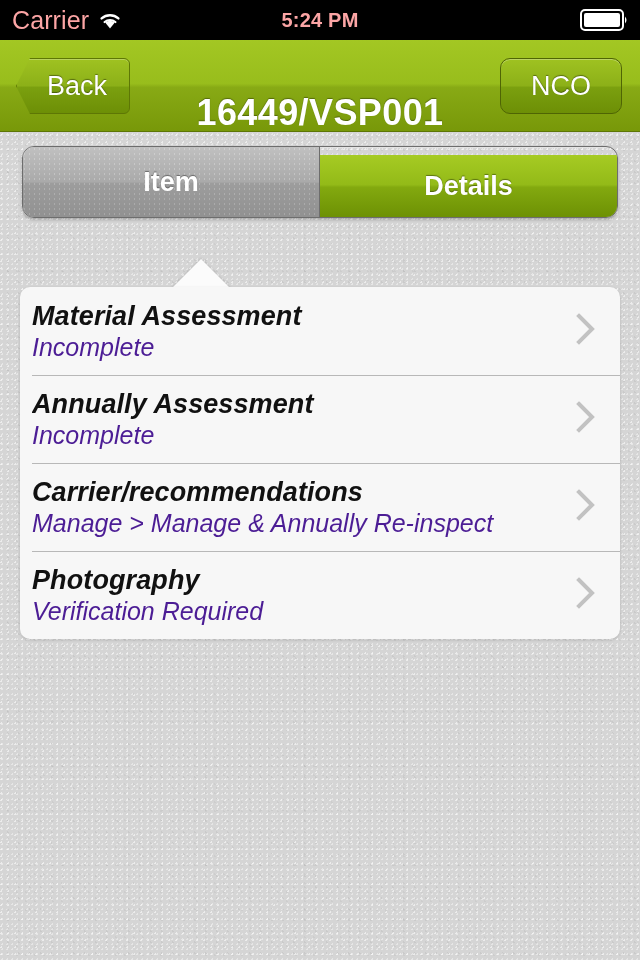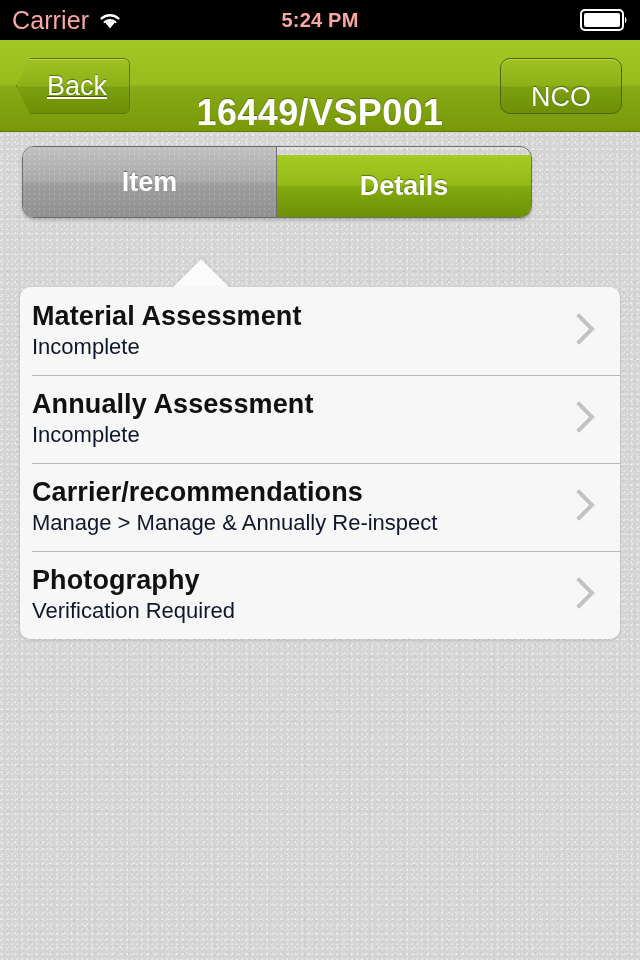--- a/index.html
+++ b/index.html
@@ -66,38 +66,37 @@
     position:absolute; left:16px; top:18px;
     height:56px; padding:0 22px 0 30px;
     display:flex; align-items:center;
     color:#fff; font-size:27px;
     text-shadow:0 -1px 1px rgba(0,0,0,.4);
     background:linear-gradient(to bottom,#9fc221 0%,#8cb018 50%,#7ba00f 52%,#6d8f06 100%);
     border:1px solid #5e7705;
     border-radius:6px;
     box-shadow:inset 0 1px 0 rgba(255,255,255,.28);
     clip-path:polygon(14px 0, 100% 0, 100% 100%, 14px 100%, 0 50%);
-    text-decoration:underline;
   }
   #nco-button {
     position:absolute; right:18px; top:18px;
     height:56px; padding:0 30px;
-    display:flex; align-items:flex-end;
+    display:flex; align-items:center;
     color:#fff; font-size:27px;
     text-shadow:0 -1px 1px rgba(0,0,0,.4);
     background:linear-gradient(to bottom,#9fc221 0%,#8cb018 50%,#7ba00f 52%,#6d8f06 100%);
     border:1px solid #4f6504;
     border-radius:10px;
     box-shadow:inset 0 1px 0 rgba(255,255,255,.3);
   }
 
   
   #segmented {
     position:absolute; left:22px; top:146px;
-    width:510px; height:72px;
+    width:596px; height:72px;
     display:flex;
     border-radius:12px;
     border:1px solid #6d6d6d;
     overflow:hidden;
     box-shadow:0 2px 3px rgba(0,0,0,.22), inset 0 1px 0 rgba(255,255,255,.35);
   }
   .seg {
     flex:1 1 50%;
     display:flex; align-items:center; justify-content:center;
     color:#fff; font-size:27px; font-weight:bold;
@@ -127,40 +126,41 @@
   }
 
   
   #card {
     position:absolute; left:20px; top:287px;
     width:600px;
     background:#f7f7f7;
     border-radius:10px;
     box-shadow:0 1px 3px rgba(0,0,0,.16);
     overflow:hidden;
+    font-style:italic;
   }
   .row {
     position:relative;
     height:88px;
     padding:13px 0 0 12px;
     cursor:default;
   }
   .row + .row::before {
     content:"";
     position:absolute; left:12px; right:0; top:0;
     height:1px; background:#b8b8b8;
   }
   .row-title {
     color:#111; font-size:27px; font-weight:bold;
     letter-spacing:.1px; line-height:32px;
     padding-right:70px;
     white-space:nowrap; overflow:hidden;
   }
   .row-sub {
-    color:#0f172a; font-size:22px; line-height:30px;
+    color:#4c1d95; font-size:25px; line-height:30px;
     padding-right:70px;
     white-space:nowrap; overflow:hidden;
   }
   .chev {
     position:absolute; right:22px; top:50%;
     transform:translateY(-50%);
   }
 </style>
 </head>
 <body>

